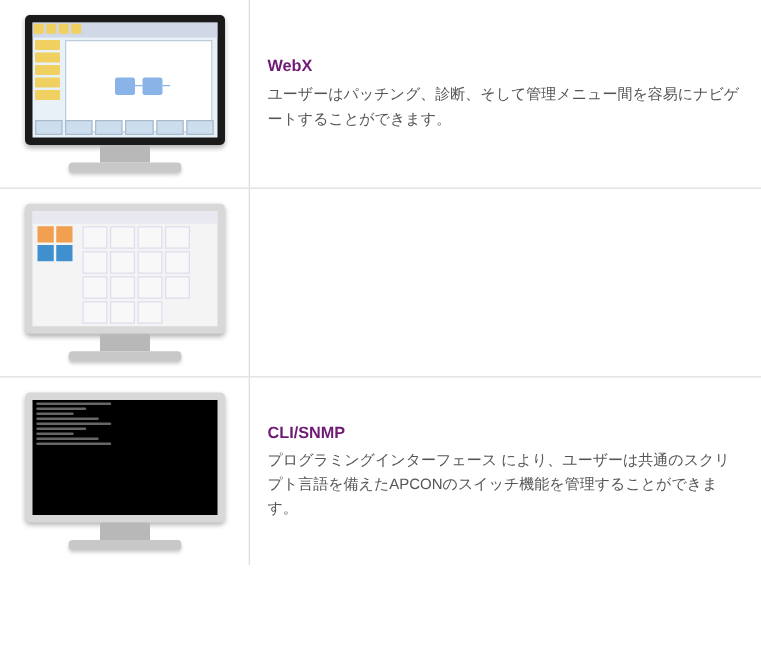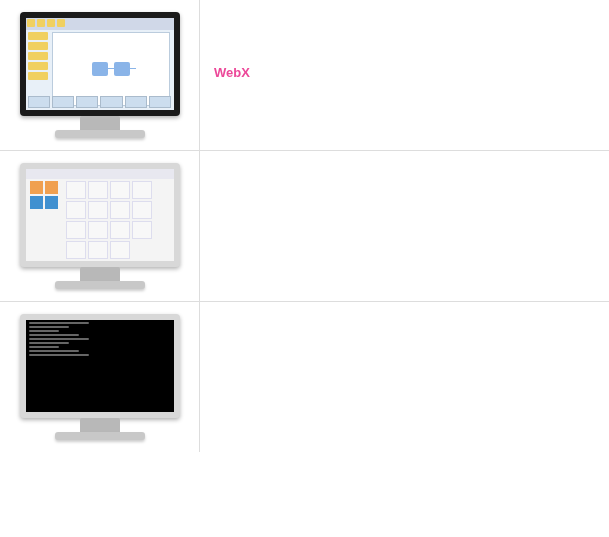--- a/index.html
+++ b/index.html
@@ -32,21 +32,21 @@
 .cell-right {
   flex: 1;
   padding: 18px 14px;
   box-sizing: border-box;
   display: flex;
   flex-direction: column;
   justify-content: center;
 }
 .title {
   font-weight: bold;
-  color: #ec4899;
+  color: #701a75;
   margin-bottom: 6px;
   font-size: 13px;
 }
 .desc {
   color: #555;
   line-height: 1.6;
   font-size: 12px;
 }
 
 .monitor {
@@ -164,20 +164,21 @@
                 <span></span>
               </div>
           </div>
         </div>
         <div class="stand"></div>
           <div class="base"></div>
       </div>
     </div>
     <div class="cell-right">
       <div class="title">WebX</div>
+      <div class="desc">ユーザーはパッチング、診断、そして管理メニュー間を容易にナビゲートすることができます。</div>
     </div>
   </div>
 
   <div class="row">
     <div class="cell-left">
       <div class="monitor netvis">
         <div class="bezel light">
           <div class="screen">
             <div class="topbar"></div>
             <div class="left">
@@ -224,15 +225,19 @@
               <div class="line w1"></div>
             <div class="line w3"></div>
               <div class="line w4"></div>
               <div class="line w2"></div>
           </div>
         </div>
         <div class="stand"></div>
           <div class="base"></div>
       </div>
     </div>
+    <div class="cell-right">
+      <div class="title">CLI/SNMP</div>
+      <div class="desc">プログラミングインターフェース により、ユーザーは共通のスクリプト言語を備えたAPCONのスイッチ機能を管理することができます。</div>
+    </div>
   </div>
 
 </div>
 
 </body></html>

